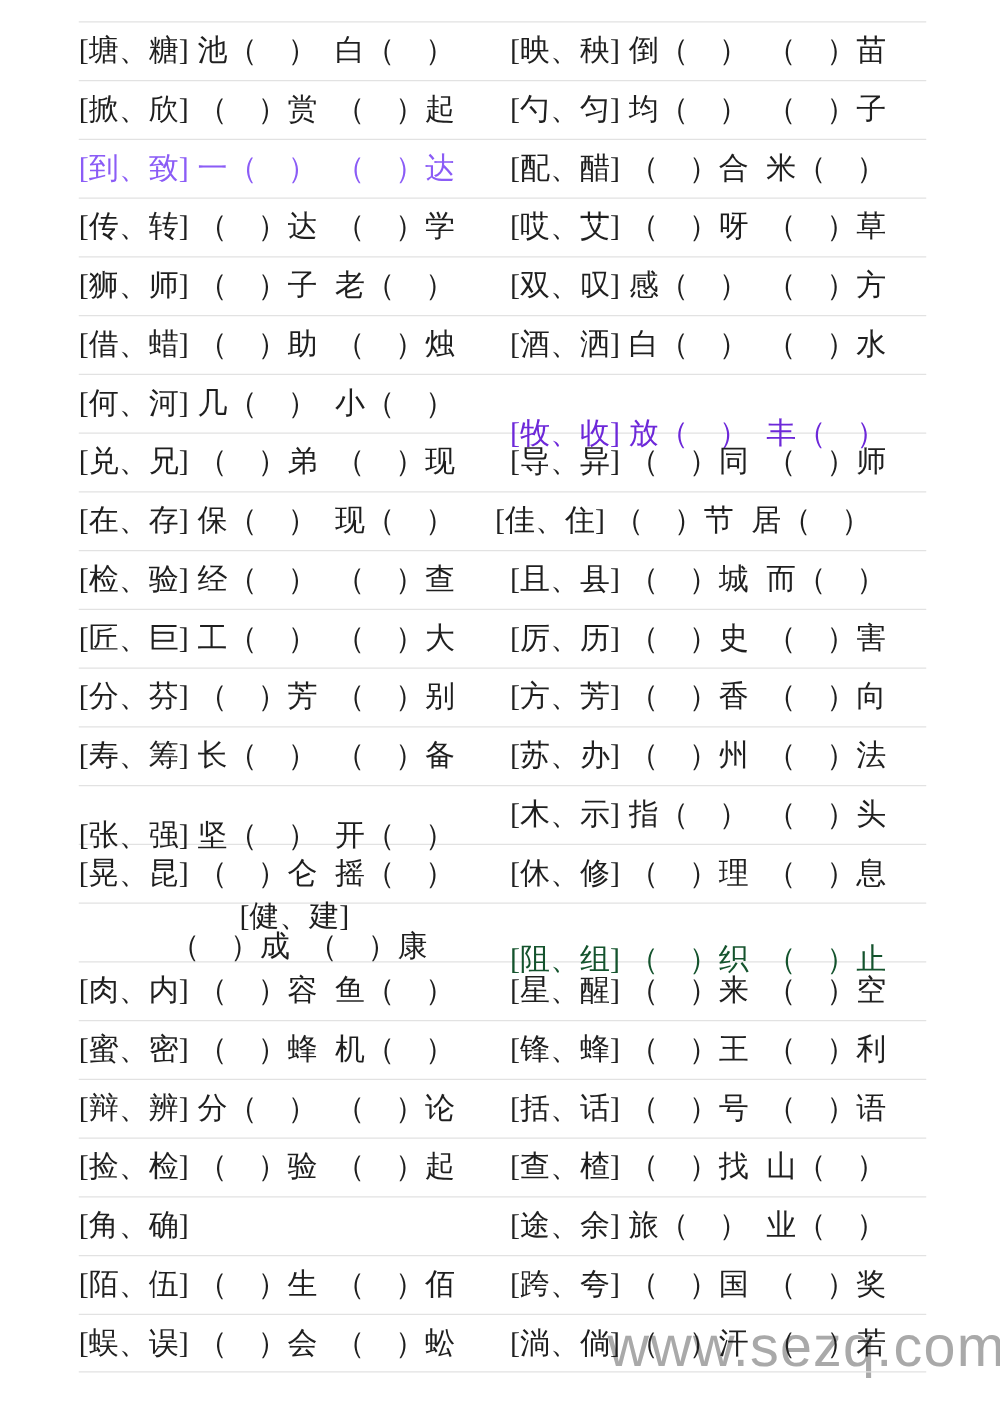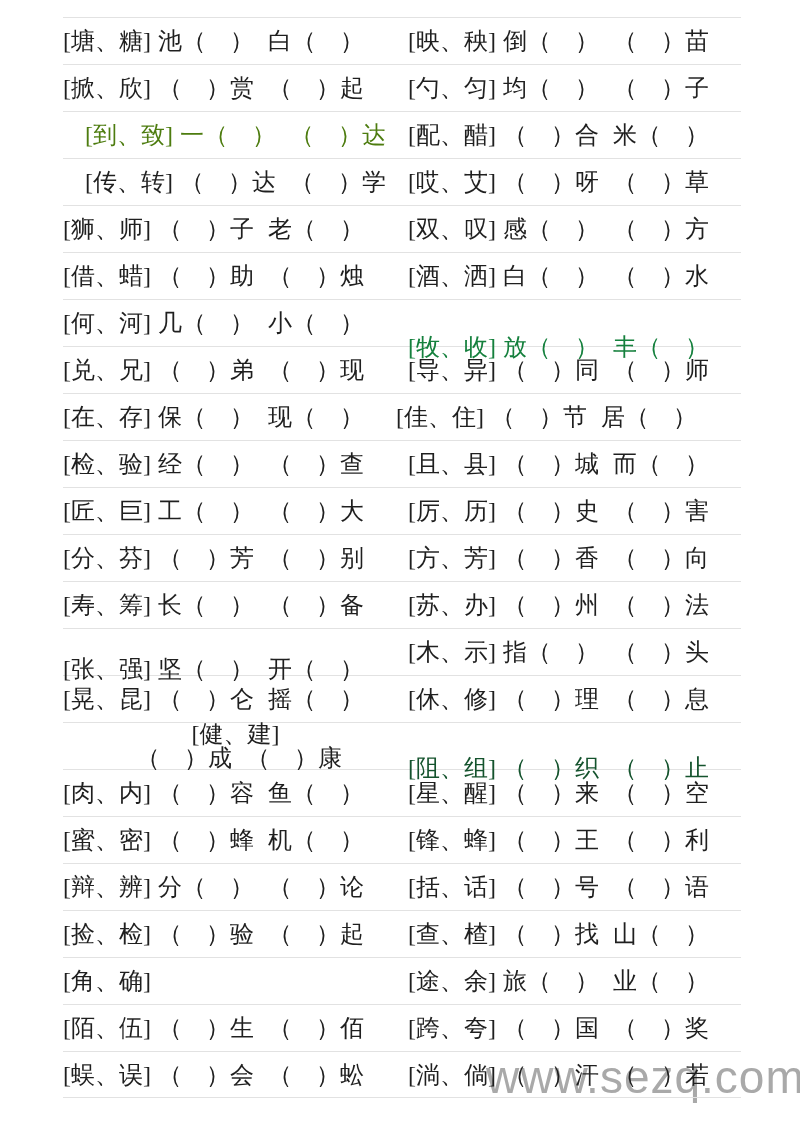--- a/index.html
+++ b/index.html
@@ -87,32 +87,32 @@
       <span class="pair">[掀、欣]</span>
       <span class="content">（　）赏 （　）起</span>
     </div>
     <div class="cell right" style="color: rgb(31, 31, 31);">
       <span class="pair">[勺、匀]</span>
       <span class="content">均（　） （　）子</span>
     </div>
   </div>
 
   <div class="row" style="border-top-color: rgb(226, 226, 226);">
-    <div class="cell left" style="color: #4d7c0f; justify-content: center;">
+    <div class="cell left" style="color: #8b5cf6;">
       <span class="pair">[到、致]</span>
       <span class="content">一（　） （　）达</span>
     </div>
     <div class="cell right" style="color: rgb(31, 31, 31);">
       <span class="pair">[配、醋]</span>
       <span class="content">（　）合 米（　）</span>
     </div>
   </div>
 
   <div class="row" style="border-top-color: rgb(226, 226, 226);">
-    <div class="cell left" style="color: rgb(31, 31, 31); justify-content: center;">
+    <div class="cell left" style="color: rgb(31, 31, 31);">
       <span class="pair">[传、转]</span>
       <span class="content">（　）达 （　）学</span>
     </div>
     <div class="cell right" style="color: rgb(31, 31, 31);">
       <span class="pair">[哎、艾]</span>
       <span class="content">（　）呀 （　）草</span>
     </div>
   </div>
 
   <div class="row" style="border-top-color: rgb(226, 226, 226);">
@@ -135,21 +135,21 @@
       <span class="pair">[酒、洒]</span>
       <span class="content">白（　） （　）水</span>
     </div>
   </div>
 
   <div class="row" style="border-top-color: rgb(226, 226, 226);">
     <div class="cell left" style="color: rgb(31, 31, 31);">
       <span class="pair">[何、河]</span>
       <span class="content">几（　） 小（　）</span>
     </div>
-    <div class="cell right" style="color: #15803d; margin-top: 48px;">
+    <div class="cell right" style="color: #6d28d9; margin-top: 48px;">
       <span class="pair">[牧、收]</span>
       <span class="content">放（　） 丰（　）</span>
     </div>
   </div>
 
   <div class="row" style="border-top-color: rgb(226, 226, 226);">
     <div class="cell left" style="color: rgb(31, 31, 31);">
       <span class="pair">[兑、兄]</span>
       <span class="content">（　）弟 （　）现</span>
     </div>

